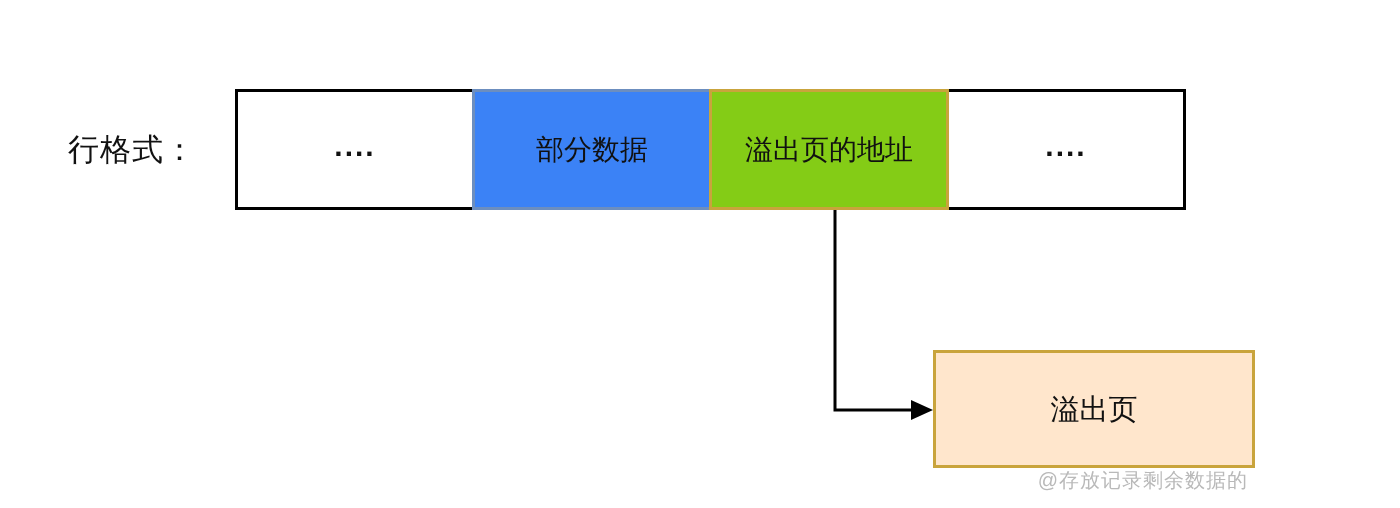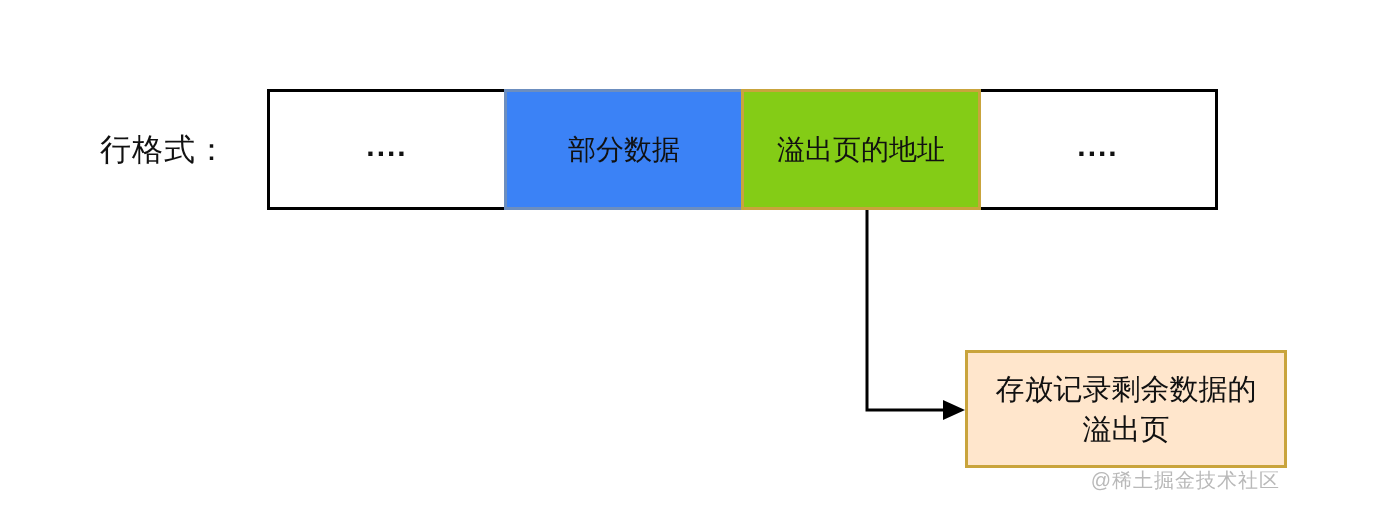--- a/index.html
+++ b/index.html
@@ -7,21 +7,20 @@
     padding: 0;
     background: #ffffff;
     font-family: "Liberation Sans", sans-serif;
   }
   .canvas {
     position: relative;
     width: 1256px;
     height: 508px;
     background: #ffffff;
     overflow: hidden;
-    margin-left: 32px;
   }
   .row-label {
     position: absolute;
     left: 68px;
     top: 89px;
     height: 121px;
     display: flex;
     align-items: center;
     font-size: 31px;
     color: #111111;
@@ -127,19 +126,18 @@
       <span class="dots">....</span>
     </div>
   </div>
 
   <svg class="arrow-layer" viewBox="0 0 1400 508" xmlns="http://www.w3.org/2000/svg">
     <path d="M 835 210 L 835 410 L 914 410" fill="none" stroke="#000000" stroke-width="3"></path>
     <polygon points="933,410 911,400 911,420" fill="#000000"></polygon>
   </svg>
 
   <div class="overflow-box">
-    <span>存放记录剩余数据的</span>
     <span>溢出页</span>
   </div>
 
-  <div class="watermark">@稀土掘金技术社区</div>
+  <div class="watermark">@存放记录剩余数据的</div>
 
 </div>
 
 </body></html>

